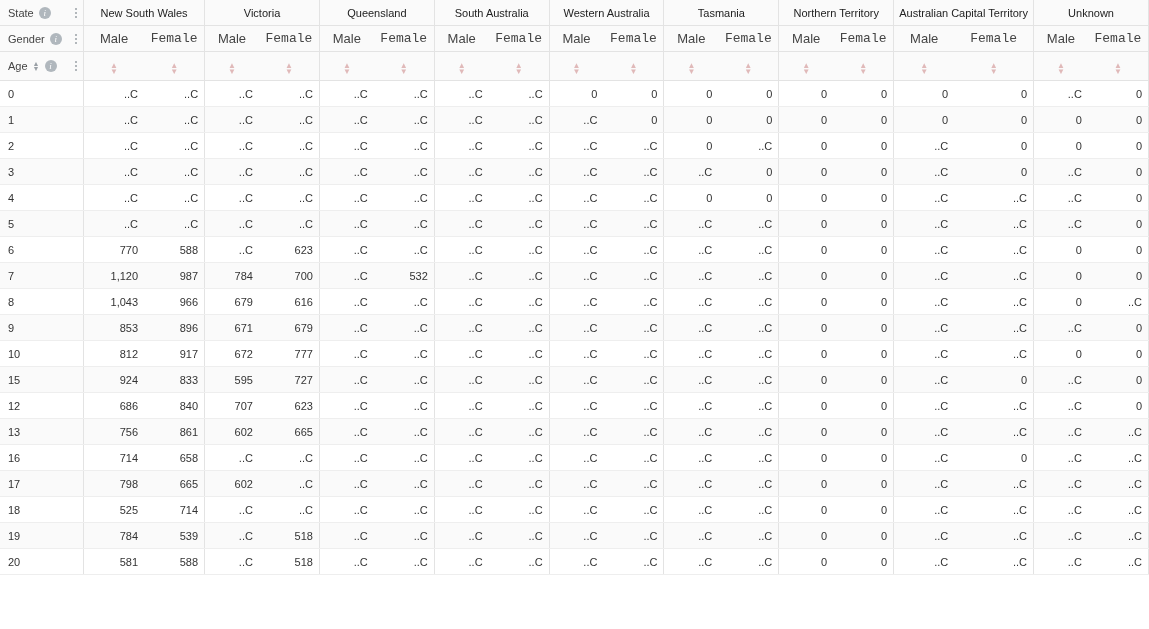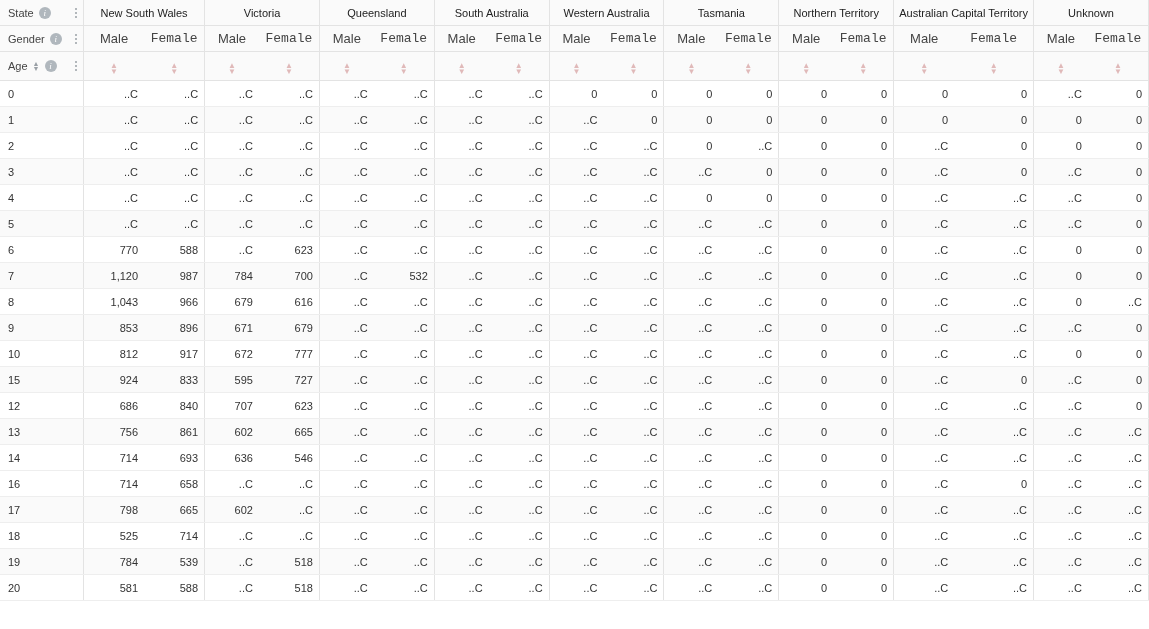--- a/index.html
+++ b/index.html
@@ -615,41 +615,20 @@
         <td class="value-cell">..C</td>
         <td class="value-cell grp-end">..C</td>
         <td class="value-cell">0</td>
         <td class="value-cell grp-end">0</td>
         <td class="value-cell">..C</td>
         <td class="value-cell grp-end">..C</td>
         <td class="value-cell">..C</td>
         <td class="value-cell grp-end">..C</td>
       </tr>
       <tr class="">
-        <td class="age-cell">14</td>
-        <td class="value-cell">714</td>
-        <td class="value-cell grp-end">693</td>
-        <td class="value-cell">636</td>
-        <td class="value-cell grp-end">546</td>
-        <td class="value-cell">..C</td>
-        <td class="value-cell grp-end">..C</td>
-        <td class="value-cell">..C</td>
-        <td class="value-cell grp-end">..C</td>
-        <td class="value-cell">..C</td>
-        <td class="value-cell grp-end">..C</td>
-        <td class="value-cell">..C</td>
-        <td class="value-cell grp-end">..C</td>
-        <td class="value-cell">0</td>
-        <td class="value-cell grp-end">0</td>
-        <td class="value-cell">..C</td>
-        <td class="value-cell grp-end">..C</td>
-        <td class="value-cell">..C</td>
-        <td class="value-cell grp-end">..C</td>
-      </tr>
-      <tr class="">
         <td class="age-cell">16</td>
         <td class="value-cell">714</td>
         <td class="value-cell grp-end">658</td>
         <td class="value-cell">..C</td>
         <td class="value-cell grp-end">..C</td>
         <td class="value-cell">..C</td>
         <td class="value-cell grp-end">..C</td>
         <td class="value-cell">..C</td>
         <td class="value-cell grp-end">..C</td>
         <td class="value-cell">..C</td>

